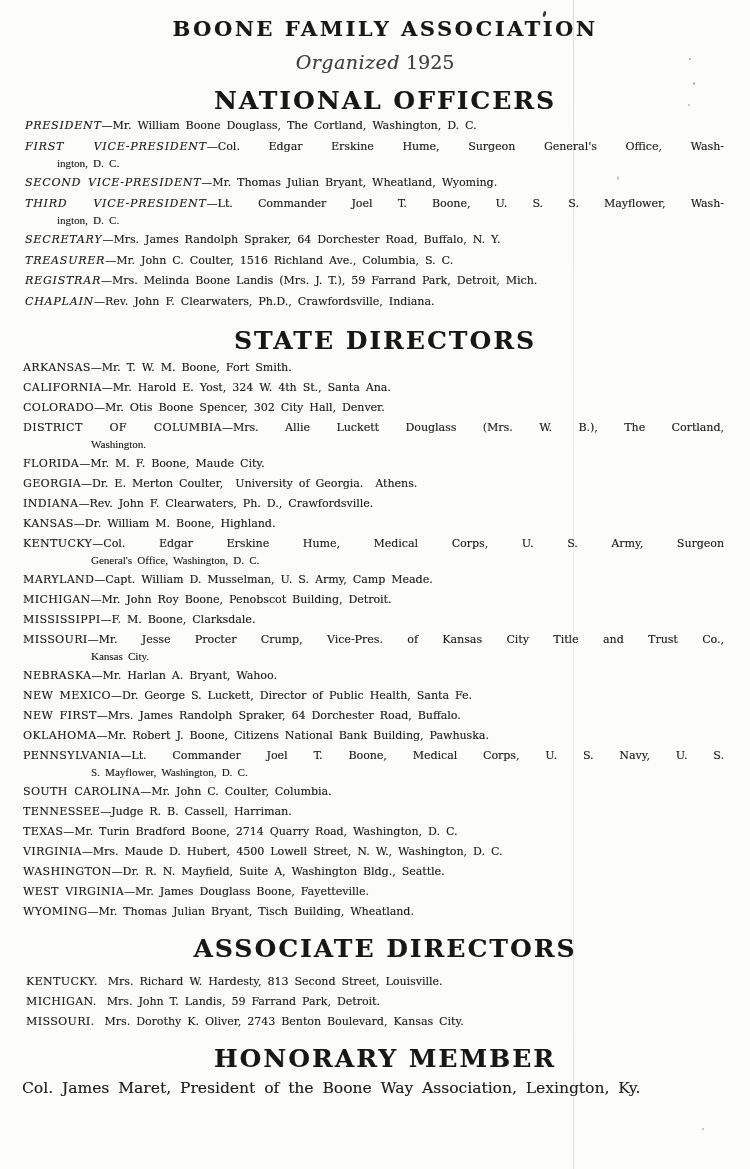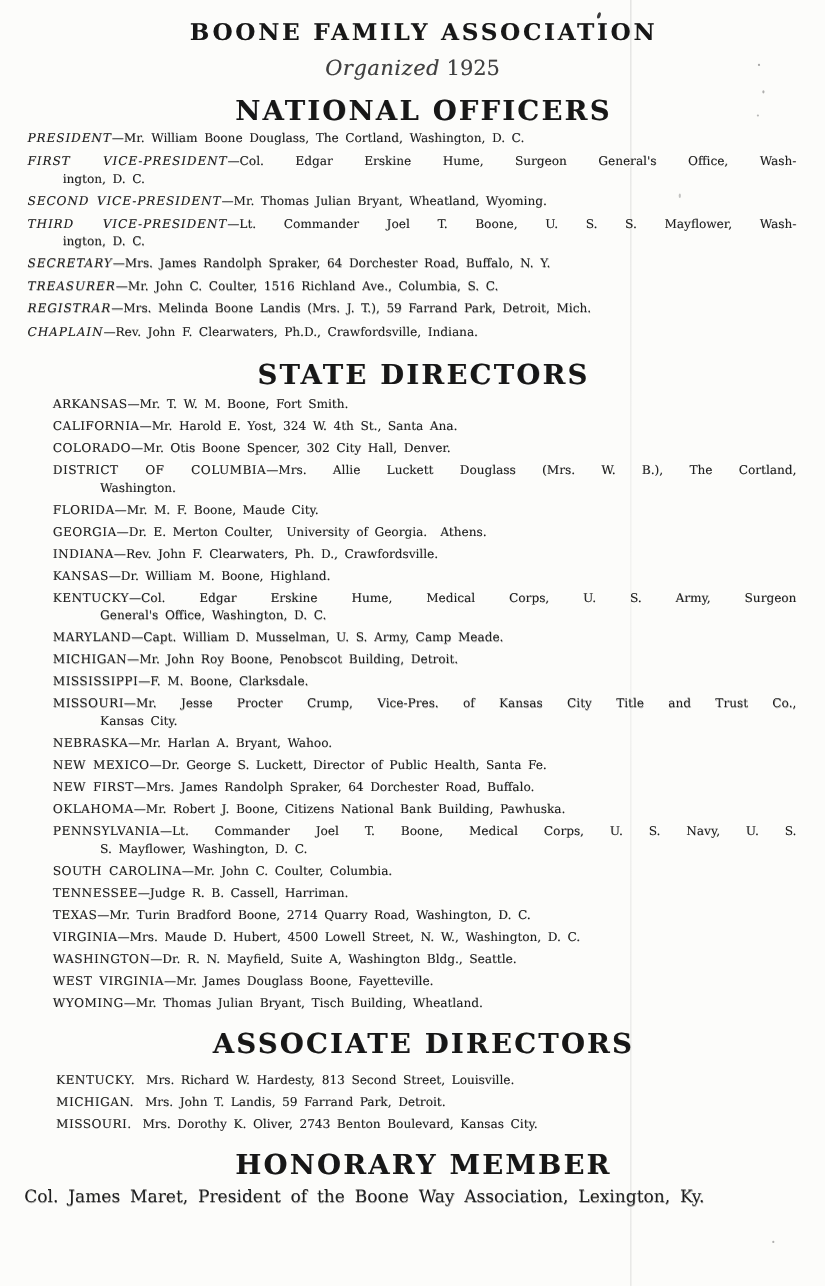--- a/index.html
+++ b/index.html
@@ -23,26 +23,26 @@
   .sec-h.state{ margin-top:20px; }
   .sec-h.assoc{ margin-top:18px; }
   .sec-h.honor{ margin-top:18px; }
 
   .list{ margin-top:6px; }
   .entry{ font-size:11px;line-height:16px;word-spacing:2.5px; }
   .entry .txt{ white-space:pre-wrap; }
   .o-entry{ margin:0 26px 4.5px 25px; }
   .s-entry{ margin:0 26px 4px 23px; }
   .a-entry{ margin:0 26px 4px 26px; }
-  .cont{ padding-left:68px;white-space:pre-wrap; }
+  .cont{ padding-left:68px;white-space:pre-wrap;font-family:Liberation Serif, serif; }
   .o-entry .cont{ padding-left:32px; }
   .cont:empty{ display:none; }
   .entry:has(.cont:not(:empty)) .line1{ text-align:justify; text-align-last:justify; }
   .role{ font-style:italic;letter-spacing:0.8px; }
-  .state-name{ letter-spacing:0.4px;margin-left:25px; }
+  .state-name{ letter-spacing:0.4px; }
   .a-entry .txt{ margin-left:10px; }
 
   .states-list{ margin-top:8px; }
   .assoc-list{ margin-top:14px; }
   .honor-line{
     margin:10px 26px 0 22px;font-size:15.5px;line-height:17px;
     word-spacing:4px;font-weight:500;
   }
 
   

